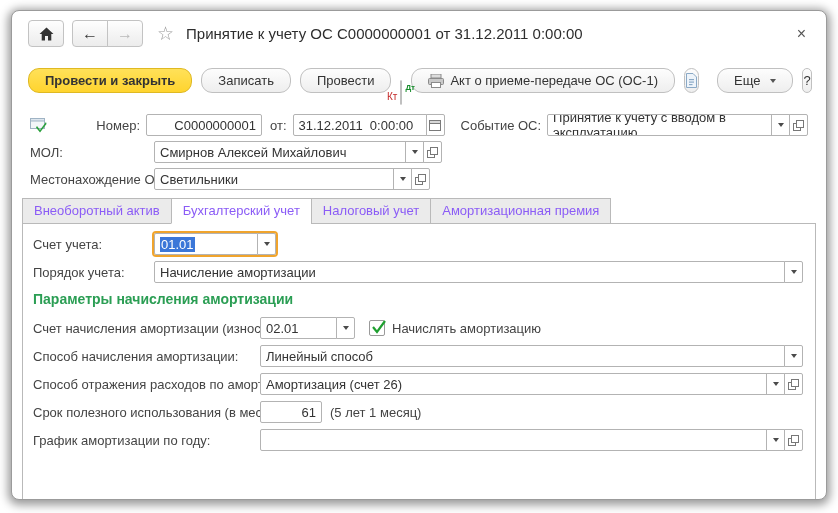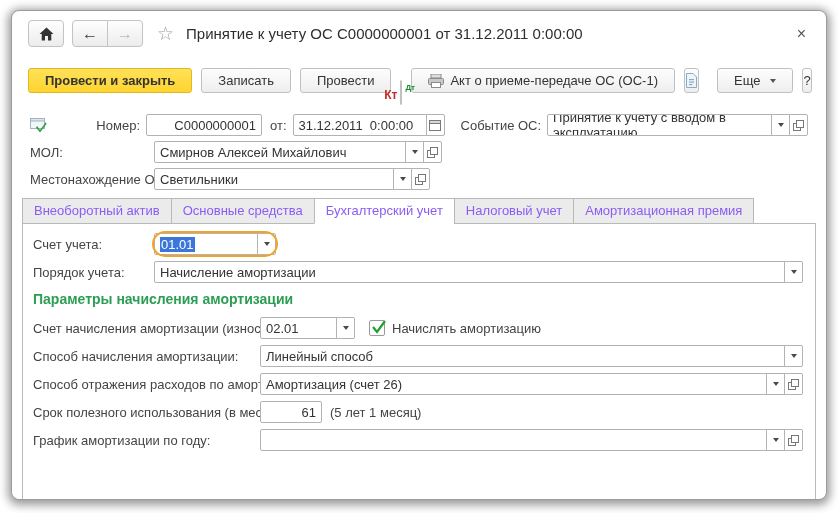--- a/index.html
+++ b/index.html
@@ -25,32 +25,32 @@
   .navgroup .navbtn:last-child { border-radius:0 4px 4px 0; }
   .arrow-glyph { font-size:16px; font-weight:bold; color:#3a3a3a; line-height:1; }
   .arrow-glyph.disabled { color:#b9b9b9; font-weight:normal; }
   .star { margin-left:14px; font-size:19px; color:#9a9a9a; }
   .wtitle { margin-left:12px; font-size:15px; color:#2e2e2e; }
   .closex { margin-left:auto; font-size:16px; color:#555; cursor:pointer; line-height:1; padding:2px 4px; }
   
   .toolbar { display:flex; align-items:center; padding:5px 16px 9px 16px; gap:9px; }
   .btn {
     height:25px; padding:0 16px; font-size:13px; color:#333;
-    border:1px solid #c0c0c0; border-radius:3px;
+    border:1px solid #c0c0c0; border-radius:11px;
     background:linear-gradient(#fdfdfd,#eeeeee);
     display:flex; align-items:center; justify-content:flex-start; gap:6px; cursor:pointer; white-space:nowrap;
   }
   .btn.primary {
     background:linear-gradient(#ffe159,#ffd42e);
     border-color:#dfb923; font-weight:bold; color:#333;
   }
   .btn.square { padding:0; width:27px; }
   .dtkt { position:relative; width:26px; height:25px;margin-top:24px; }
   .dtkt .dt { position:absolute; left:4px; top:2px; font-size:8px; font-weight:bold; color:#168c2a; }
-  .dtkt .kt { position:absolute; right:4px; bottom:2px; font-size:12px; font-weight:bold; color:#c42b2b; }
+  .dtkt .kt { position:absolute; right:4px; bottom:2px; font-size:10px; font-weight:normal; color:#c42b2b; }
   .tspacer { flex:1; }
   .btn .mini-caret { width:0; height:0; border-left:3.5px solid transparent; border-right:3.5px solid transparent; border-top:4px solid #555; margin-left:4px; }
   
   .hrow { display:flex; align-items:center; padding:0 18px; margin-bottom:5px; }
   .lbl { font-size:13px; color:#444; white-space:nowrap; }
   .field {
     height:22px; border:1px solid #b3b3b3; border-radius:2px; background:#fff;
     font-size:13px; color:#333; padding:0 5px; display:flex; align-items:center; overflow:hidden;
   }
   .field.num { justify-content:flex-end; }
@@ -74,21 +74,21 @@
   .tab:first-child { margin-left:0; }
   .tab.active { background:#fff; border-bottom-color:#fff; }
   .panel {
     margin:-1px 10px 0 10px; border:1px solid #b9b9b9; background:#fff;
     padding:9px 12px 0 10px; height:300px;
   }
   .prow { display:flex; align-items:center; margin-bottom:6px; }
   .plabel-1 { width:121px; }
   .plabel-2 { width:227px; }
   .ghead { font-size:14px; font-weight:bold; color:#2b9e54; margin:8px 0 10px 0; }
-  .focus-ring { outline:2px solid #f0a42c; outline-offset:0; border-radius:11px;text-align:right; }
+  .focus-ring { outline:2px solid #f0a42c; outline-offset:0; border-radius:2px;text-align:right; }
   .selhl { background:#3b77d8; color:#fff; padding:0 1px; }
   .checkbox {
     width:16px; height:16px; border:1px solid #9a9a9a; border-radius:2px; background:#fff;
     position:relative; margin:0 7px 0 14px; cursor:pointer; flex:none;
   }
   .checkbox svg { position:absolute; left:1px; top:-2px; }
   .hint { margin-left:8px; }
   .flex1 { flex:1; }
 </style>
 </head>
@@ -225,21 +225,20 @@
         <svg width="11" height="11" viewBox="0 0 11 11">
           <rect x="0.5" y="3.5" width="7" height="7" fill="#fff" stroke="#777"></rect>
           <rect x="3.5" y="0.5" width="7" height="7" fill="#fff" stroke="#777"></rect>
         </svg>
       </div>
     </div>
   </div>
 
   <div class="tabs">
     <div class="tab"><span>Внеоборотный актив</span></div>
-    <div class="tab"><span>Основные средства</span></div>
     <div class="tab active"><span>Бухгалтерский учет</span></div>
     <div class="tab"><span>Налоговый учет</span></div>
     <div class="tab"><span>Амортизационная премия</span></div>
   </div>
 
   <div class="panel">
 
     <div class="prow">
       <span class="lbl plabel-1">Счет учета:</span>
       <div class="combo focus-ring" style="width:122px">

